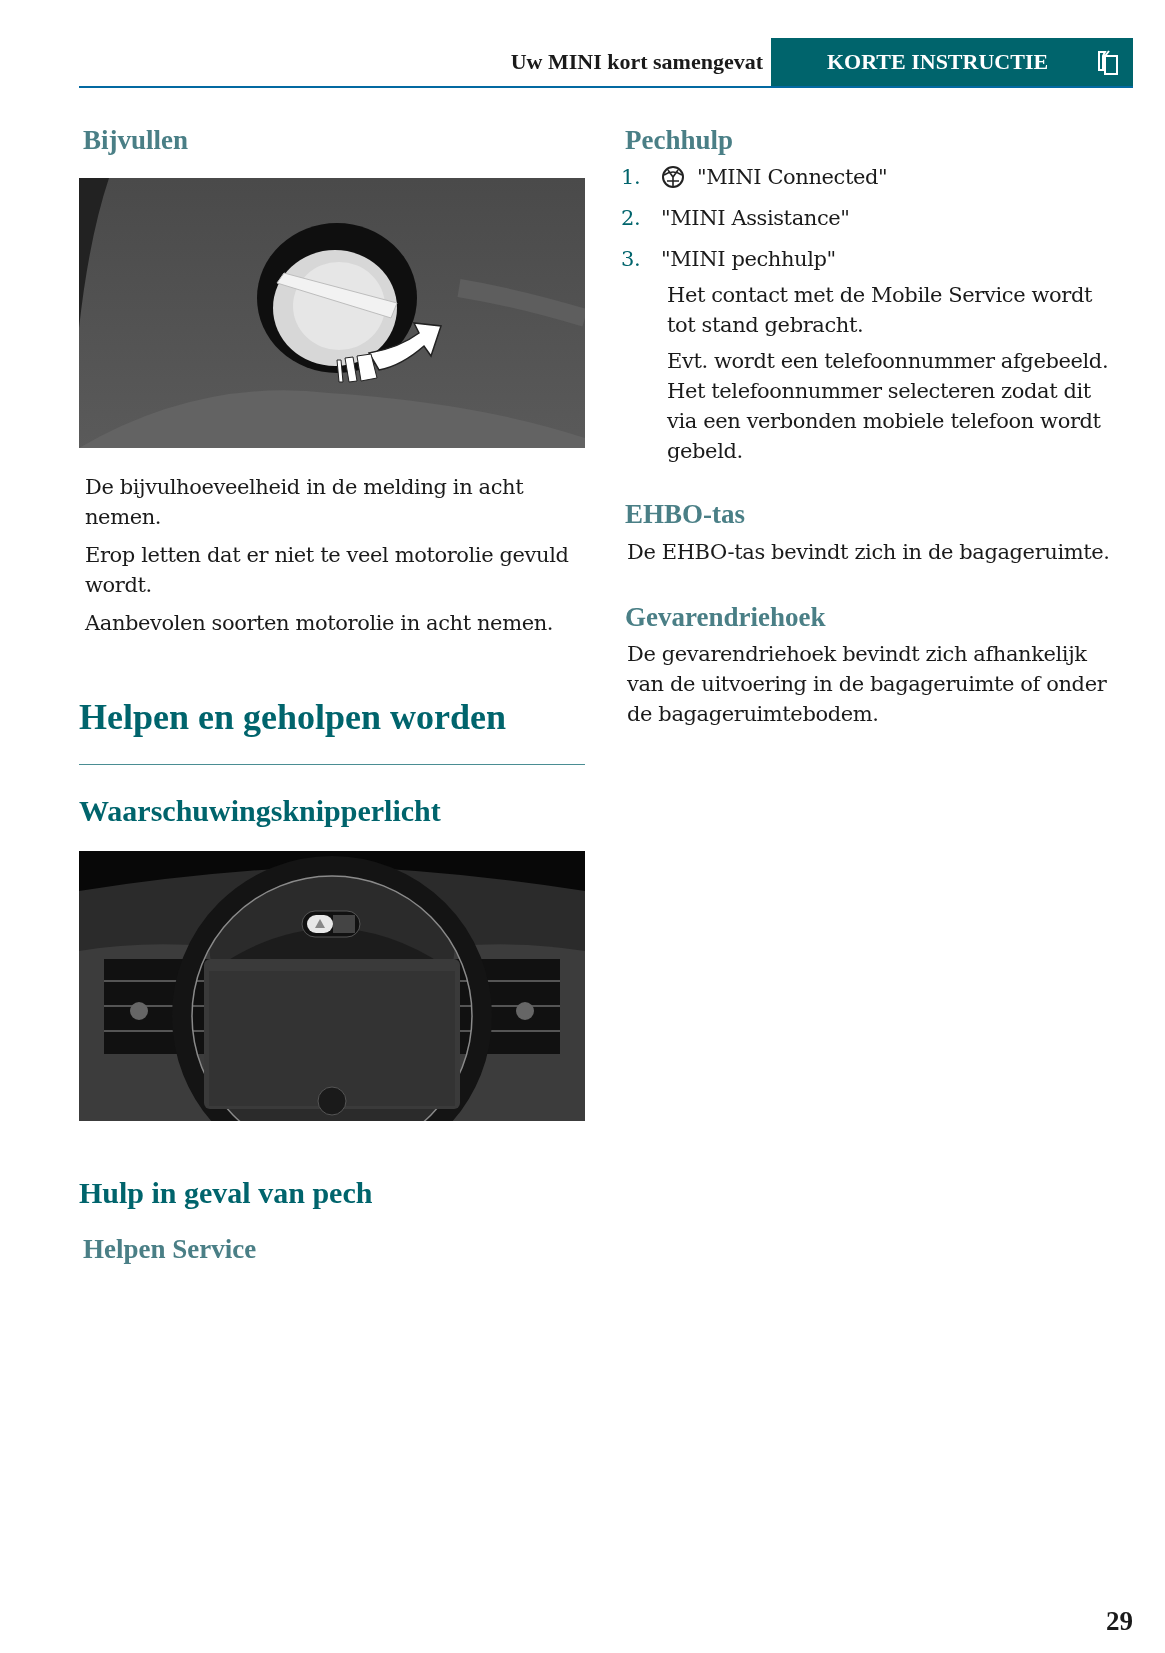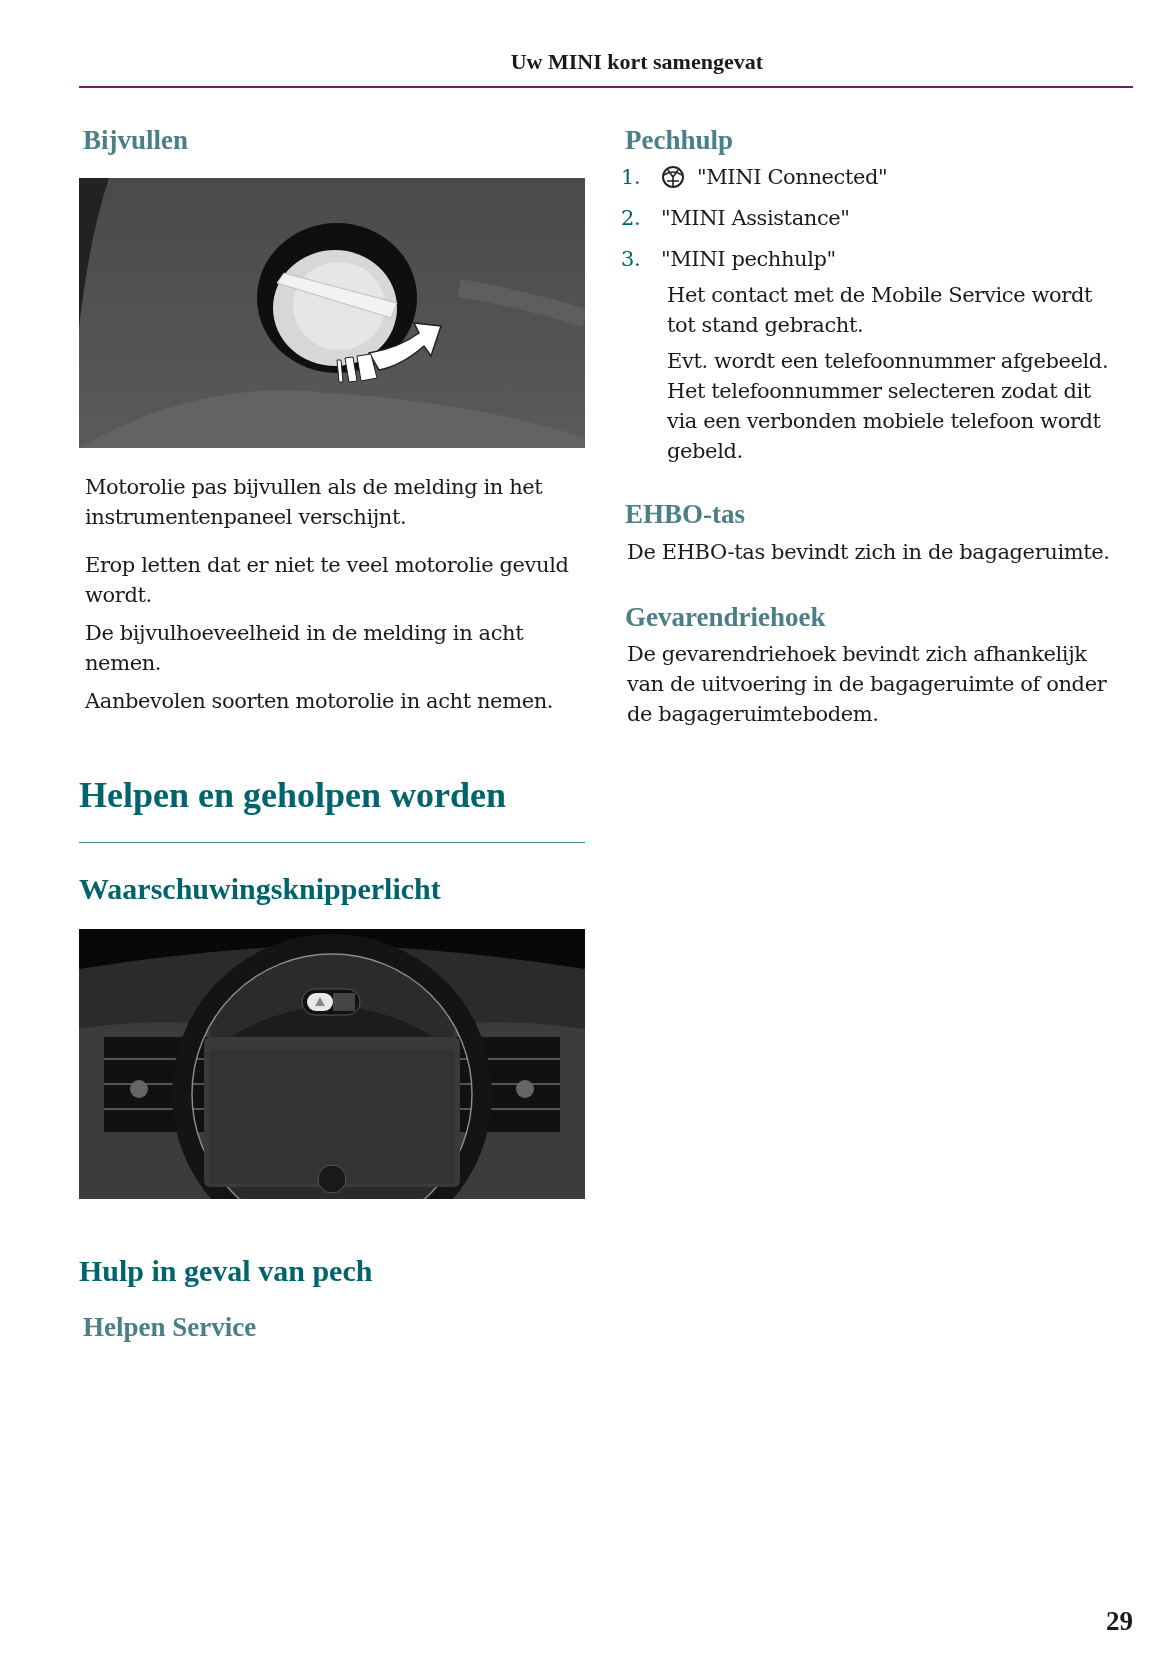--- a/index.html
+++ b/index.html
@@ -4,21 +4,21 @@
 <style>
   html, body { margin: 0; padding: 0; background: #ffffff; }
   body {
     width: 1165px; height: 1653px; position: relative; overflow: hidden;
     font-family: "DejaVu Serif", "Liberation Serif", serif;
     color: #1a1a1a;
   }
   
   .header {
     position: absolute; left: 79px; top: 38px; width: 1054px; height: 48px;
-    border-bottom: 2px solid #701a75;
+    border-bottom: 2px solid #0369a1;
   }
   .header-left {
     position: absolute; right: 370px; top: 0; height: 48px; line-height: 48px;
     font-family: "Liberation Serif", serif; font-weight: bold; font-size: 22px; color: #1a1a1a;
     white-space: nowrap;
   }
   .header-tab {
     position: absolute; right: 0; top: 0; width: 362px; height: 48px;
     background: #00646c; color: #ffffff;
     font-family: "Liberation Serif", serif; font-weight: bold; font-size: 22px;
@@ -65,20 +65,28 @@
   .page-number {
     position: absolute; right: 32px; top: 1606px;
     font-family: "Liberation Serif", serif; font-weight: bold; font-size: 27px; color: #1a1a1a;
   }
 </style>
 </head>
 <body>
 
 <div class="header">
   <div class="header-left">Uw MINI kort samengevat</div>
+  <div class="header-tab">
+    <span>KORTE INSTRUCTIE</span>
+    <svg class="tab-icon" viewBox="0 0 22 26">
+      <path d="M2 2 H8 L6 6 V20 H2 Z" fill="none" stroke="#fff" stroke-width="2"></path>
+      <path d="M8 6 H20 V24 H8 Z" fill="none" stroke="#fff" stroke-width="2"></path>
+      <path d="M8 6 L12 1" stroke="#fff" stroke-width="2"></path>
+    </svg>
+  </div>
 </div>
 
 <div class="col col-left">
   <h2 class="sub" style="margin-bottom:22px;">Bijvullen</h2>
 
   <div class="figure fig-oil">
     <svg width="506" height="270" viewBox="0 0 506 270">
       <defs>
         <linearGradient id="g1" x1="0" y1="0" x2="0" y2="1">
           <stop offset="0" stop-color="#4a4a4a"></stop>
@@ -94,23 +102,22 @@
       <ellipse cx="260" cy="128" rx="46" ry="44" fill="#e6e6e6"></ellipse>
       <path d="M198 105 L205 95 L318 125 L312 140 Z" fill="#f2f2f2" stroke="#bdbdbd"></path>
       <path d="M290 175 Q320 170 340 155 L335 145 L362 148 L352 178 L345 168 Q322 188 300 192 Z" fill="#ffffff" stroke="#222" stroke-width="1.5"></path>
       <path d="M278 178 L292 176 L298 200 L282 203 Z" fill="#fff" stroke="#222"></path>
       <path d="M266 180 L274 179 L278 203 L270 204 Z" fill="#fff" stroke="#222"></path>
       <path d="M258 182 L262 182 L264 204 L260 204 Z" fill="#fff" stroke="#222"></path>
     </svg>
   </div>
 
   <div style="height:18px"></div>
-  <p class="body" style="margin-bottom:18px;">Motorolie pas bijvullen als de melding in het instrumentenpaneel verschijnt.</p>
+  <p class="body" style="margin-bottom:8px;">De bijvulhoeveelheid in de melding in acht nemen.</p>
   <p class="body" style="margin-bottom:8px;">Erop letten dat er niet te veel motorolie gevuld wordt.</p>
-  <p class="body" style="margin-bottom:8px;">De bijvulhoeveelheid in de melding in acht nemen.</p>
   <p class="body">Aanbevolen soorten motorolie in acht nemen.</p>
 
   <div style="height:52px"></div>
   <h1 class="chapter">Helpen en geholpen worden</h1>
 
   <div style="height:28px"></div>
   <h2 class="sec" style="margin-bottom:22px;">Waarschuwingsknipperlicht</h2>
 
   <div class="figure fig-dash">
     <svg width="506" height="270" viewBox="0 0 506 270">

